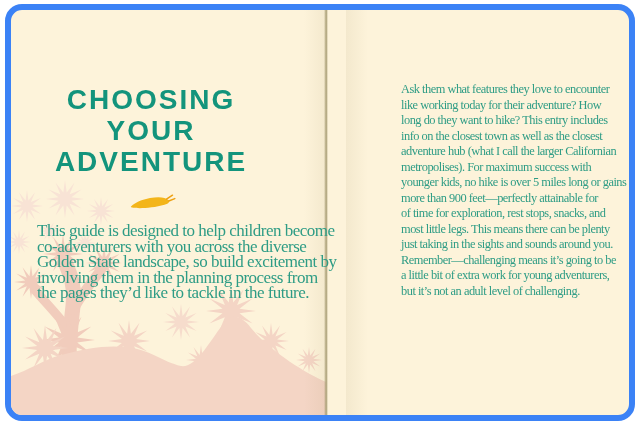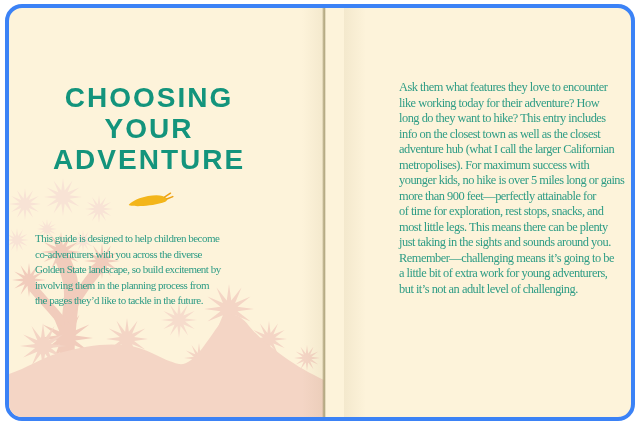--- a/index.html
+++ b/index.html
@@ -1,19 +1,19 @@
 <!DOCTYPE html>
 <html style="--page-background: #fdf3da; --title-text: #13947c; --body-text: #2e9c85; --silhouette-pink: #f4d5c5; --silhouette-tree: #f1ccbc; --silhouette-light-pink: #f8e3d5; --slug-yellow: #f3b51a; --spine-line: #a89d74;"><head>
 <meta charset="utf-8">
 <style>
   html,body{margin:0;padding:0;background:#ffffff;}
   .stage{position:relative;width:640px;height:426px;background:#ffffff;overflow:hidden;
          font-family:"Liberation Serif",serif;}
   .book{position:absolute;left:5px;top:4px;width:630px;height:417px;box-sizing:border-box;
-        background:var(--page-background,#fdf3da);border:4px solid #3b82f6;border-radius:17px;
+        background:var(--page-background,#fdf3da);border:6px solid #3b82f6;border-radius:17px;
         overflow:hidden;}
   .page{position:absolute;top:0;width:315px;height:100%;}
   .page-left{left:0;}
   .page-right{left:315px;margin-left:20px;}
   
   .spine{position:absolute;left:313px;top:0;width:4px;height:100%;pointer-events:none;
          background:linear-gradient(90deg,rgba(150,135,90,0) 0%,var(--spine-line,#a89d74) 55%,rgba(150,135,90,0) 100%);}
   .spine-shade-left{position:absolute;right:0;top:0;width:22px;height:100%;pointer-events:none;
          background:linear-gradient(90deg,rgba(160,140,90,0) 0%,rgba(160,140,90,0.10) 100%);}
   .spine-shade-right{position:absolute;left:0;top:0;width:22px;height:100%;pointer-events:none;
@@ -21,22 +21,22 @@
   
   .deco{position:absolute;left:0;top:0;width:315px;height:417px;}
   
   .title{position:absolute;left:20px;top:74px;width:240px;margin:0;z-index:2;
          font-family:"Liberation Sans",sans-serif;font-weight:bold;
          font-size:28px;line-height:31px;letter-spacing:2px;text-align:center;
          color:var(--title-text,#13947c);}
   
   .slug{position:absolute;left:118px;top:182px;width:48px;height:20px;z-index:2;}
   
-  .intro{position:absolute;left:26px;top:223px;width:245px;z-index:2;
-         font-size:11px;line-height:15.5px;letter-spacing:-0.5px;
+  .intro{position:absolute;left:26px;top:213px;width:245px;z-index:2;
+         font-size:17px;line-height:15.5px;letter-spacing:-0.5px;
          color:var(--body-text,#2e9c85);}
   .body-text{position:absolute;left:55px;top:72px;width:248px;z-index:2;
          font-size:12.4px;line-height:15.5px;letter-spacing:-0.5px;
          color:var(--body-text,#2e9c85);}
   .tline{white-space:nowrap;}
 </style>
 </head>
 <body>
 
 <div class="stage">

